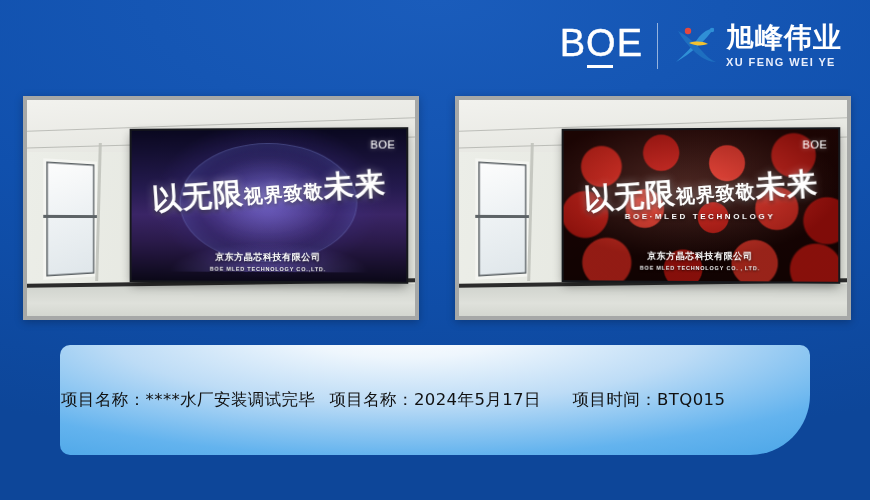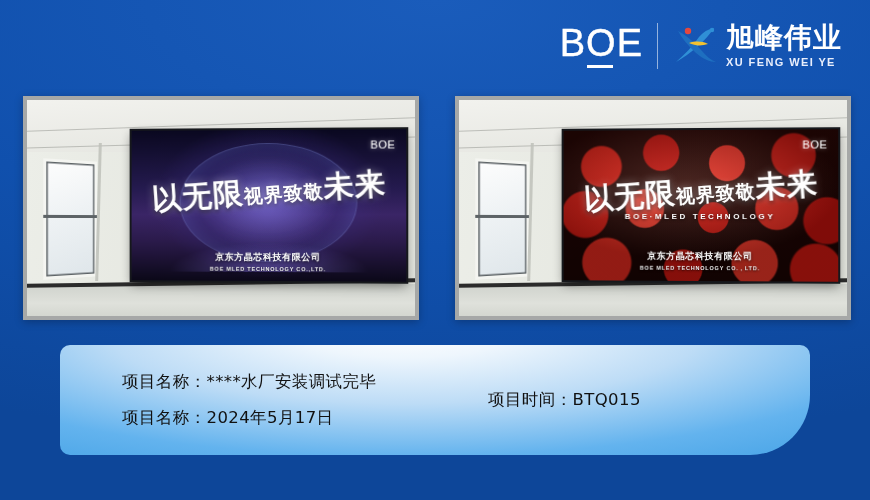--- a/index.html
+++ b/index.html
@@ -185,21 +185,21 @@
 
   
   .info-panel{
     position:absolute;left:60px;top:345px;width:750px;height:110px;
     border-radius:10px 10px 60px 10px;
     background:
       radial-gradient(95% 160% at 46% -14%, #ffffff 0%, #eef6fd 16%, #bddcf6 42%, #63b3ee 72%, #3f9fe4 100%);
     display:flex;align-items:center;
   }
   .info-col{
-    display:flex;flex-direction:column;justify-content:center;gap:14px;
+    display:flex;flex-direction:row;justify-content:center;gap:14px;
     box-sizing:border-box;
   }
   .info-col.c1{width:420px;padding-left:62px;}
   .info-col.c2{width:330px;padding-left:8px;}
   .info-line{
     font-size:16.5px;color:#111;letter-spacing:.4px;white-space:nowrap;
     font-family:"DejaVu Sans","Liberation Sans",sans-serif;
   }
   .info-line .lbl{font-weight:400;}
 </style>

